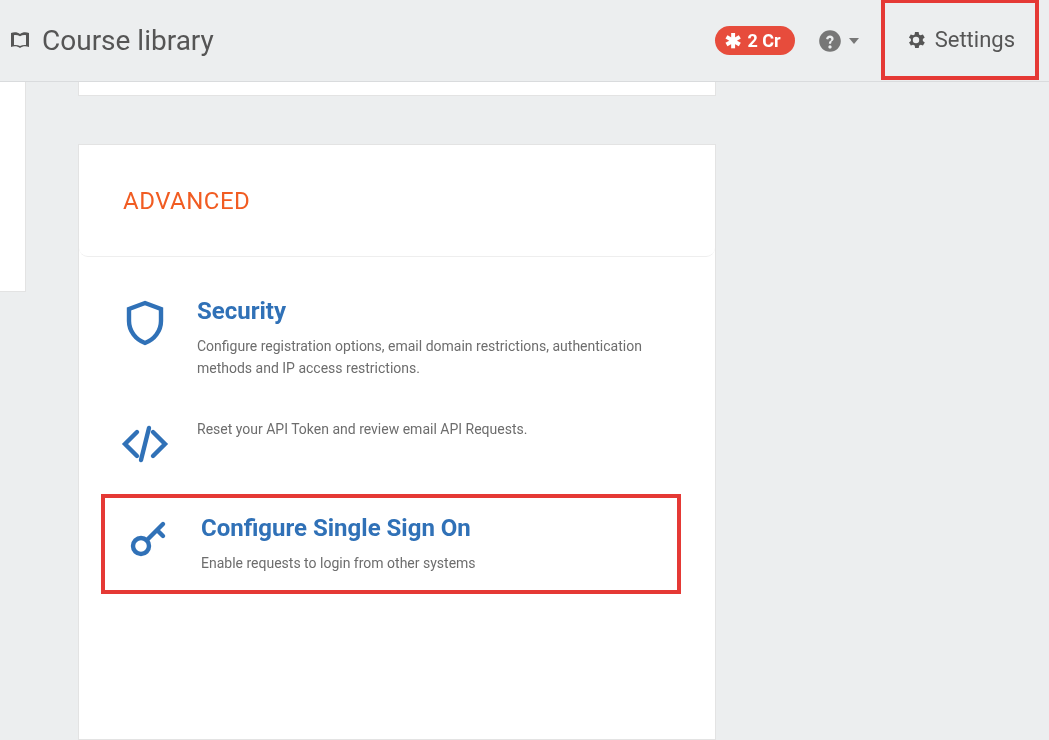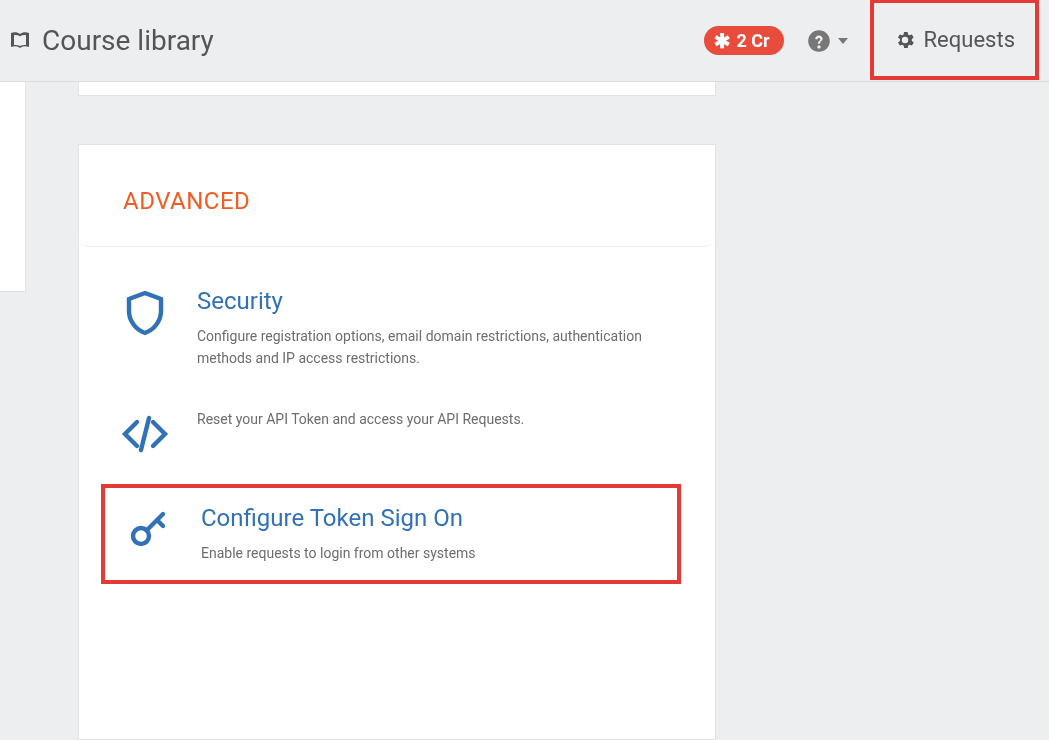--- a/index.html
+++ b/index.html
@@ -125,21 +125,21 @@
       position: absolute;
       left: 78px;
       top: 62px;
       width: 638px;
       background: #fff;
       border: 1px solid #e3e3e3;
       padding-bottom: 24px;
       min-height: 596px;
     }
     .card-header {
-      padding: 42px 44px 31px 44px;
+      padding: 42px 44px 41px 44px;
       border-bottom: 1px solid #eee;
       border-radius: 9px;
     }
     .card-header-title {
       color: #f15c22;
       font-size: 24px;
       font-weight: 400;
       letter-spacing: 0.5px;
     }
     .option-list {
@@ -168,21 +168,21 @@
       fill: none;
       stroke-width: 2.2;
       display: block;
     }
     .option-text {
       flex: 1;
     }
     .option-title {
       color: #3071b7;
       font-size: 24px;
-      font-weight: 400;
+      font-weight: 700;
       margin-bottom: 10px;
     }
     .option-desc {
       color: #6d6d6d;
       font-size: 14px;
       line-height: 1.6;
     }
     .highlight-sso {
       border: 4px solid #e53935;
       margin-left: -6px;
@@ -214,21 +214,21 @@
       </svg>
     <span class="caret"></span>
   </div>
 
   <div class="settings-btn">
     <span class="gear-icon">
       <svg viewBox="0 0 24 24">
           <path d="M19.4 13l.1-1-.1-1 2.1-1.6-2-3.5-2.5 1a7 7 0 0 0-1.7-1l-.4-2.6h-4l-.4 2.6c-.6.2-1.2.6-1.7 1l-2.5-1-2 3.5L6.5 11l-.1 1 .1 1-2.1 1.6 2 3.5 2.5-1c.5.4 1.1.8 1.7 1l.4 2.6h4l.4-2.6c.6-.2 1.2-.6 1.7-1l2.5 1 2-3.5L19.4 13zM12 15.5A3.5 3.5 0 1 1 15.5 12 3.5 3.5 0 0 1 12 15.5z"></path>
         </svg>
     </span>
-    <span>Requests</span>
+    <span>Settings</span>
   </div>
 </div>
 
 <div class="page-area">
   <div class="side-strip"></div>
   <div class="ghost-card"></div>
 
   <div class="card">
     <div class="card-header">
       <div class="card-header-title">ADVANCED</div>
@@ -248,32 +248,32 @@
         </div>
       </div>
 
       <div class="option-row">
         <div class="option-icon">
           <svg viewBox="0 0 24 24">
               <path d="M8 6l-6 6 6 6M16 6l6 6-6 6M14 4l-4 16" stroke-linecap="round"></path>
             </svg>
         </div>
         <div class="option-text">
-          <div class="option-desc">Reset your API Token and access your API Requests.</div>
+          <div class="option-desc">Reset your API Token and review email API Requests.</div>
         </div>
       </div>
 
       <div class="option-row highlight-sso">
         <div class="option-icon">
           <svg viewBox="0 0 24 24">
               <circle cx="8" cy="15" r="4"></circle>
               <path d="M11 12l8-8M16 7l3 3" stroke-linecap="round"></path>
             </svg>
         </div>
         <div class="option-text">
-          <div class="option-title">Configure Token Sign On</div>
+          <div class="option-title">Configure Single Sign On</div>
           <div class="option-desc">Enable requests to login from other systems</div>
         </div>
       </div>
 
     </div>
   </div>
 </div>
 
 </body></html>

